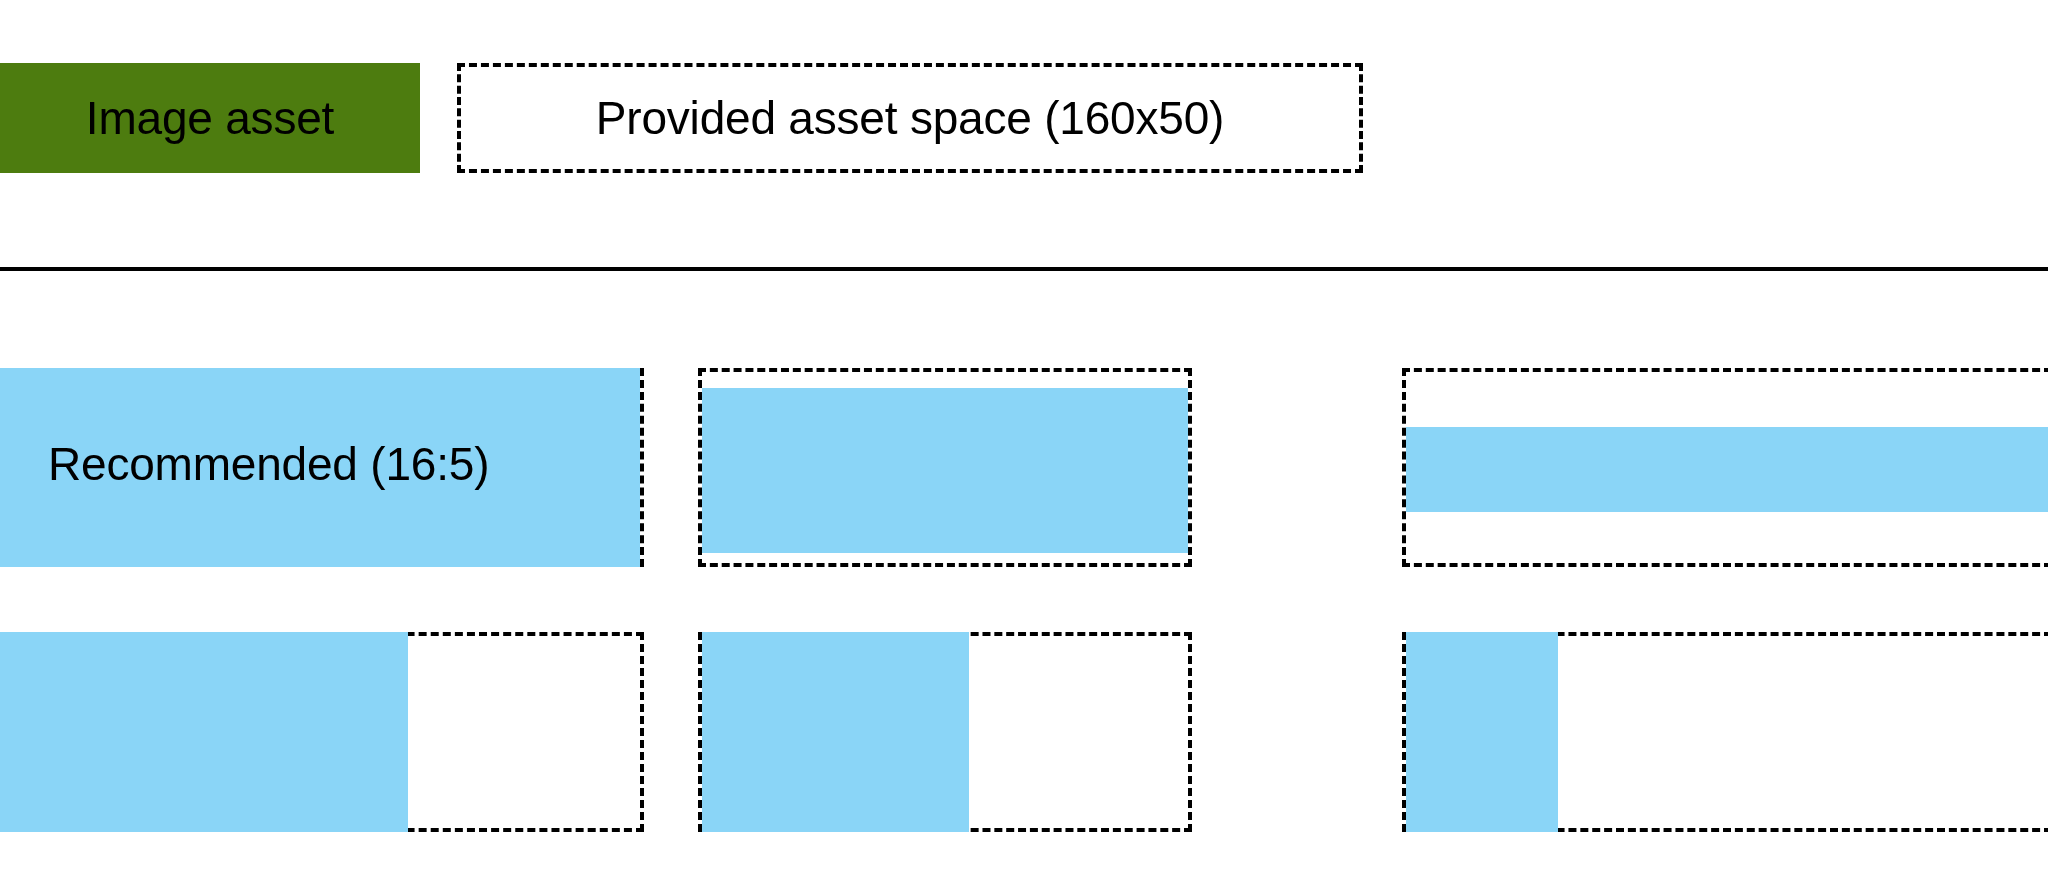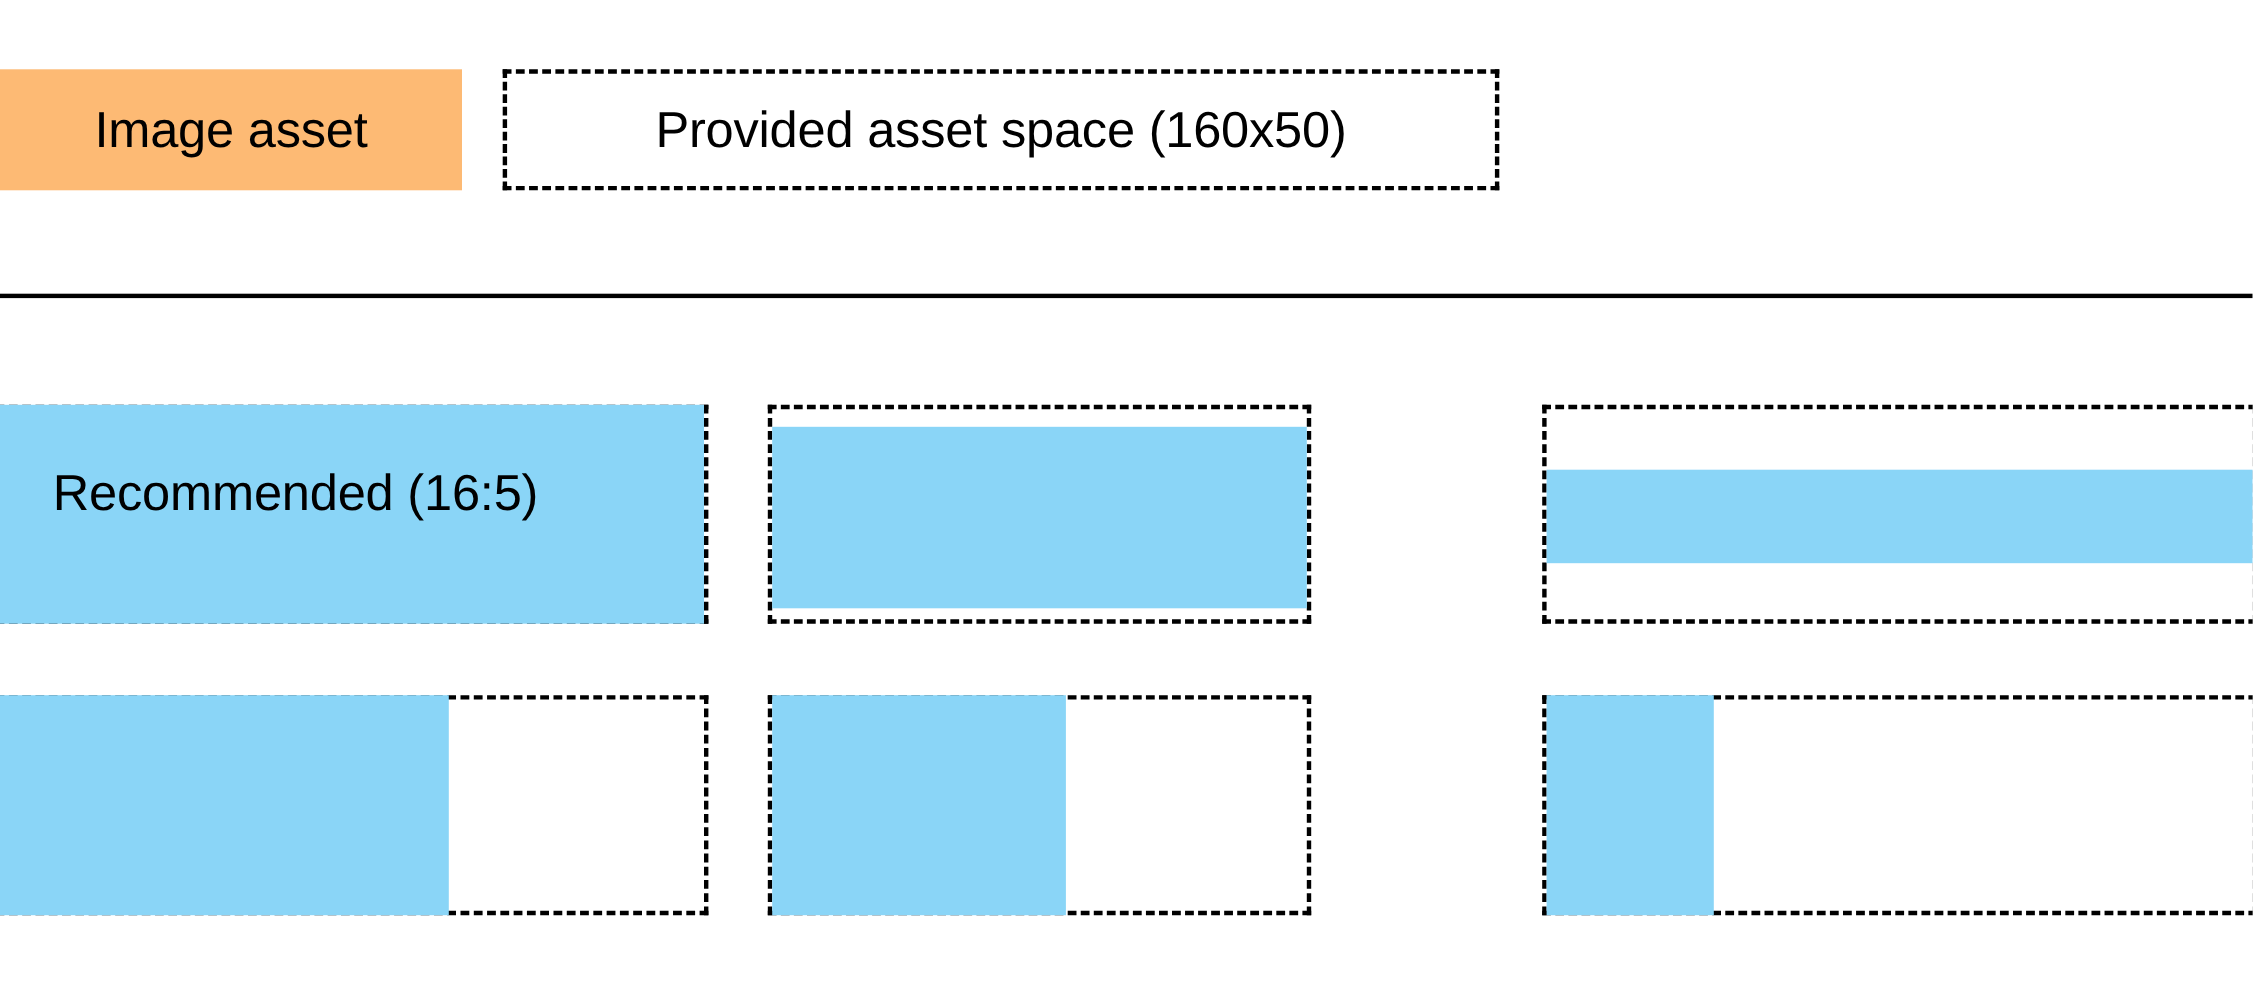--- a/index.html
+++ b/index.html
@@ -20,21 +20,21 @@
     background: #ffffff;
     overflow: hidden;
   }
 
   
   .box {
     position: absolute;
     box-sizing: border-box;
   }
   .fill {
-    background: #fdba74;
+    background: #4d7c0f;
   }
   .dashed {
     border: 4px dashed #000000;
     background: transparent;
   }
 
   
   #header-asset-box {
     left: 0px;
     top: 63px;
@@ -105,21 +105,21 @@
   #cell-r3c2 { left: 698px;  top: 632px; width: 494px; height: 200px; }
   #cell-r3c3 { left: 1402px; top: 632px; width: 650px; height: 200px; }
 
   #fill-r3c1 { left: 0px;    top: 632px; width: 408px; height: 200px; }
   #fill-r3c2 { left: 702px;  top: 632px; width: 267px; height: 200px; }
   #fill-r3c3 { left: 1406px; top: 632px; width: 152px; height: 200px; }
 
   
   #recommended-label-wrap {
     left: 0px;
-    top: 348px;
+    top: 364px;
     width: 640px;
     height: 199px;
     display: flex;
     align-items: center;
     justify-content: flex-start;
     padding-left: 48px;
     box-sizing: border-box;
     pointer-events: none;
   }
   #recommended-label {

